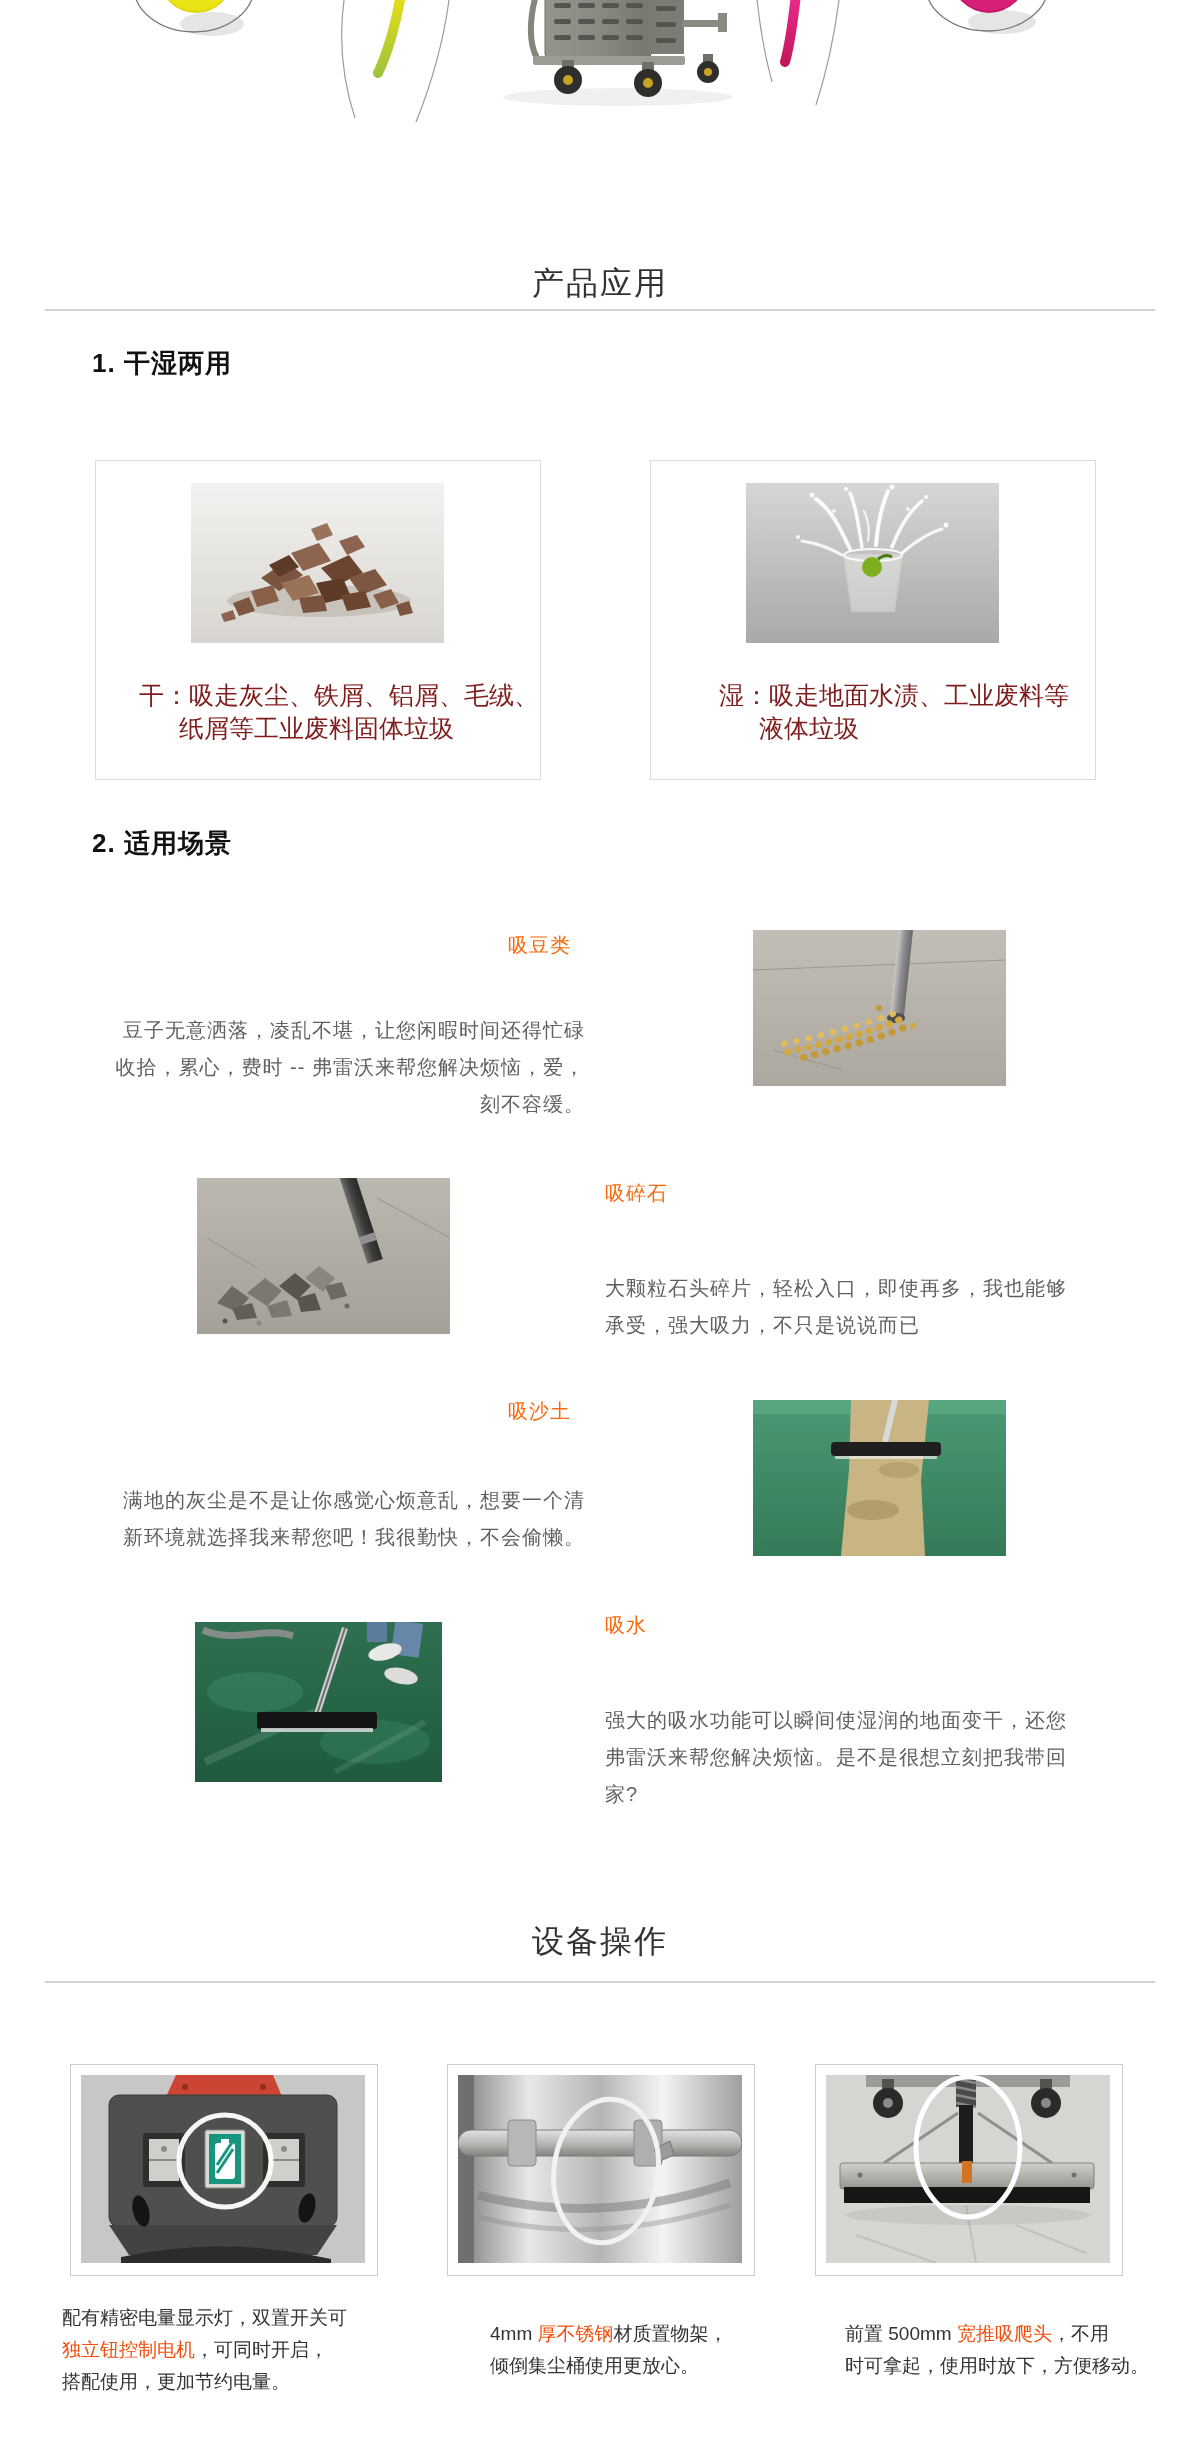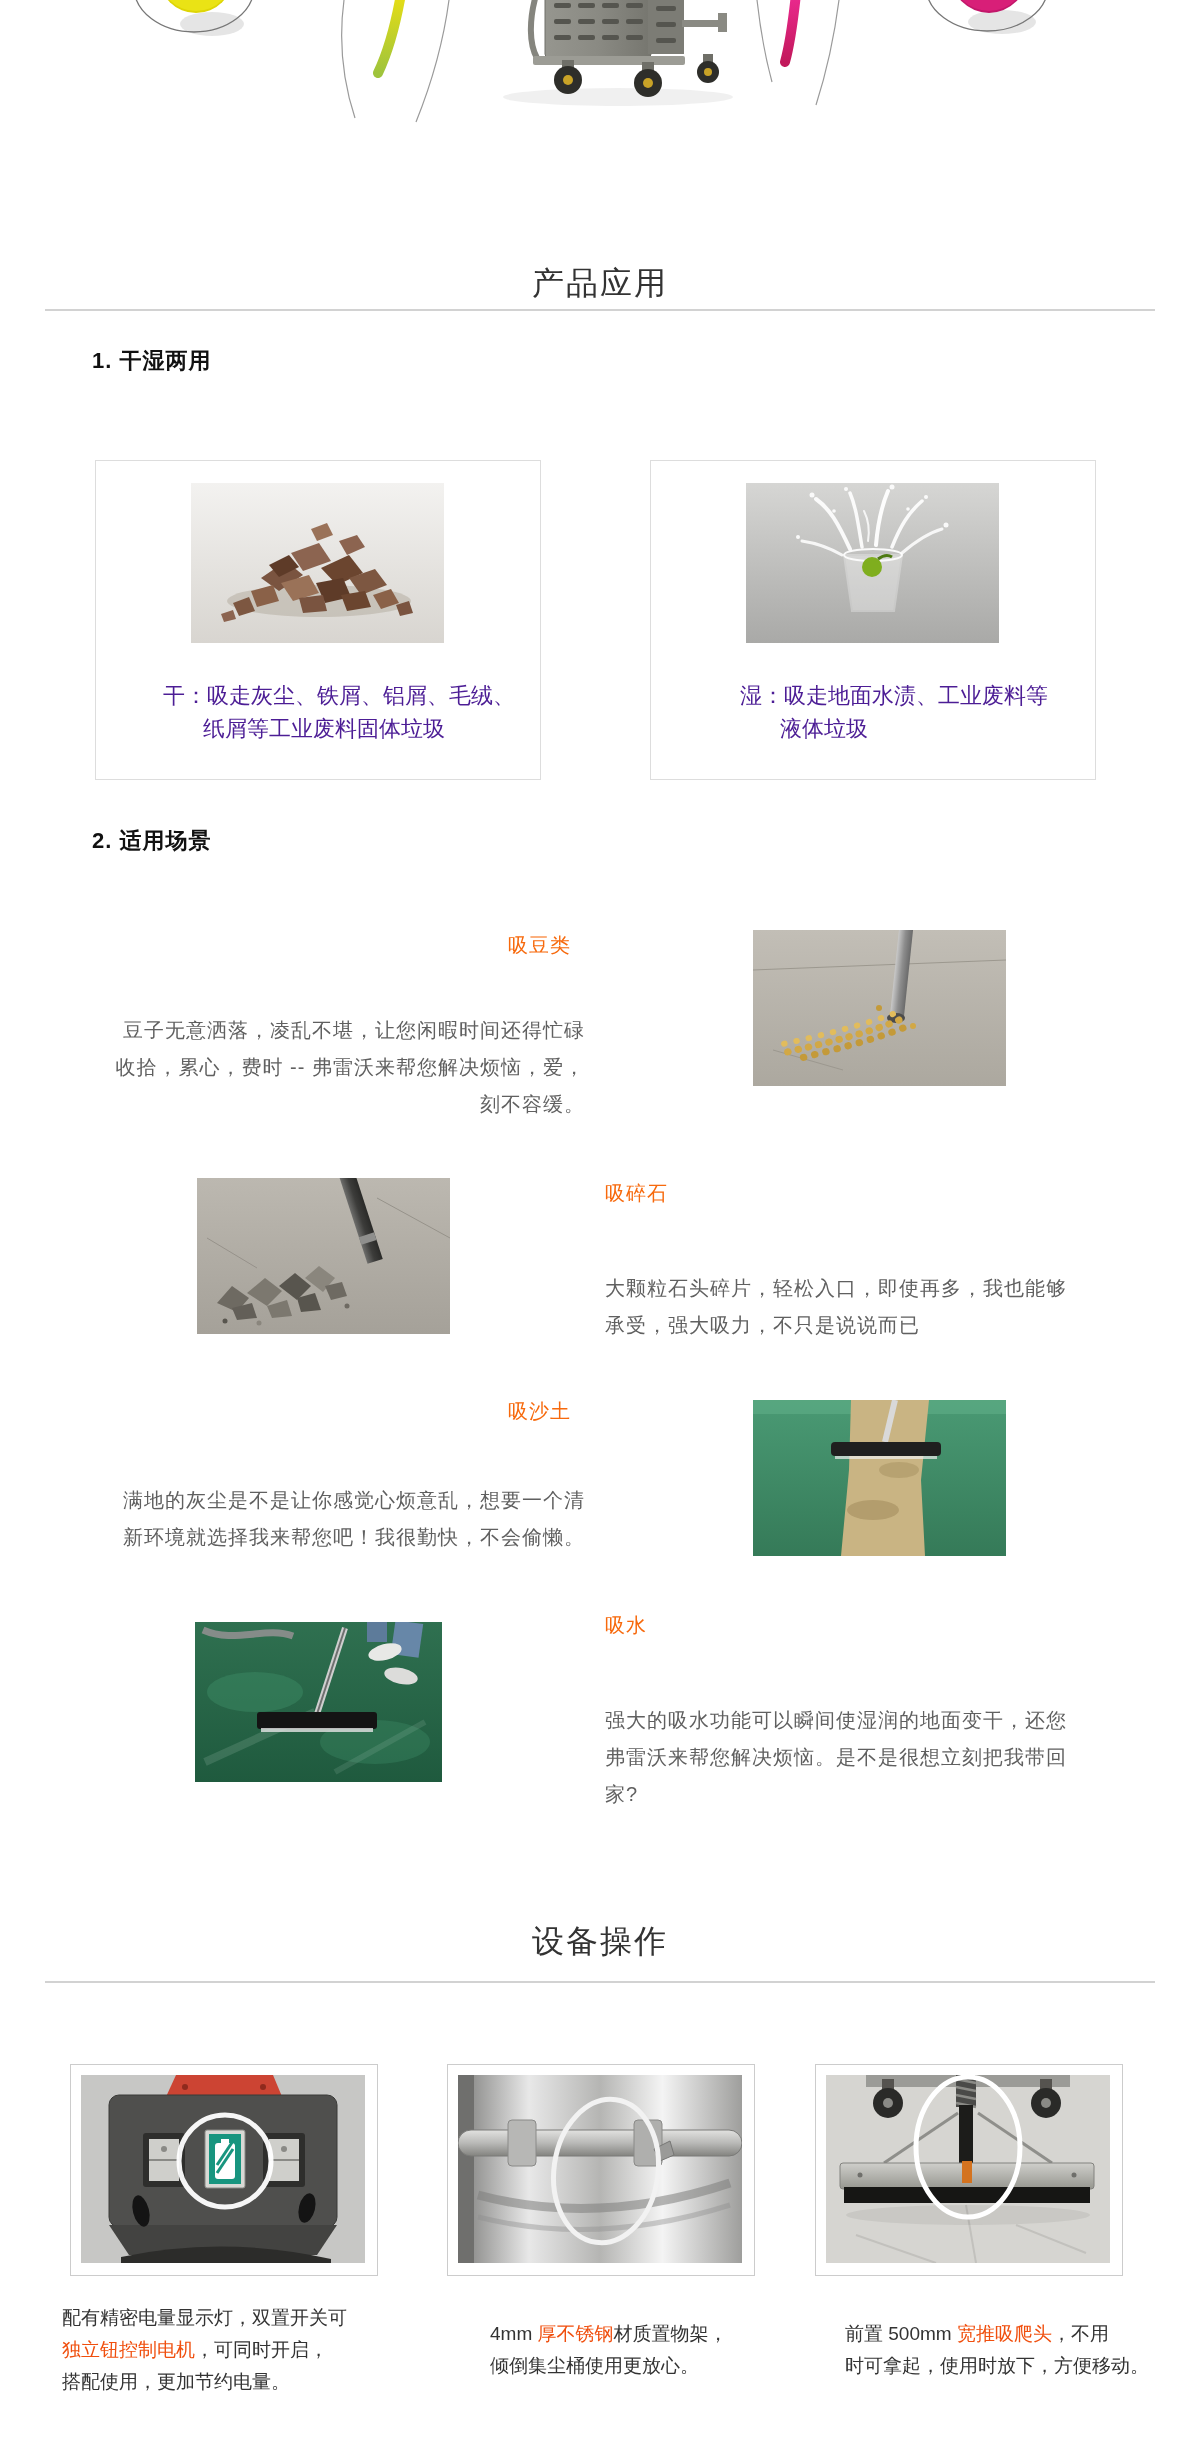--- a/index.html
+++ b/index.html
@@ -4,26 +4,26 @@
 <style>
   html,body { margin:0; padding:0; background:#fff; }
   .page {
     position:relative; width:1200px; height:2449px; background:#ffffff;
     font-family:"Liberation Sans","DejaVu Sans",sans-serif; overflow:hidden;
   }
   .abs { position:absolute; }
   .section-title { position:absolute; left:20px; width:1160px; text-align:center;
     font-size:32px; letter-spacing:2px; color:#333; }
   .divider { position:absolute; left:45px; width:1110px; height:0; border-top:2px solid #d2d2d2; }
-  .subheading { position:absolute; font-size:22px; font-weight:bold; color:#111; letter-spacing:1px; }
+  .subheading { position:absolute; font-size:26px; font-weight:bold; color:#111; letter-spacing:1px; }
 
   .usage-card { position:absolute; width:444px; height:318px; border:1px solid #ddd; background:#fff; }
   .usage-photo { position:absolute; left:95px; top:22px; width:253px; height:160px; }
   .usage-caption { position:absolute; left:0; top:218px; width:100%; display:flex; justify-content:center; }
-  .cap-inner { font-size:22px; line-height:33px; color:#4c1d95; text-align:left;margin-left:42px; }
+  .cap-inner { font-size:25px; line-height:33px; color:#7f1d1d; text-align:left;margin-left:42px; }
   .cap-indent { margin-left:40px; }
 
   .scn-heading { position:absolute; font-size:20px; letter-spacing:1px; color:#f7690c; }
   .scn-heading.right { text-align:right; padding-right:14px; box-sizing:border-box; }
   .scn-text { position:absolute; font-size:20px; letter-spacing:1px; line-height:37px; color:#606060;margin-top:28px; }
   .scn-text.right { text-align:right; }
 
   .photo { position:absolute; display:block; }
 
   .equip-card { position:absolute; width:306px; height:210px; border:1px solid #ccc; background:#fff; }

